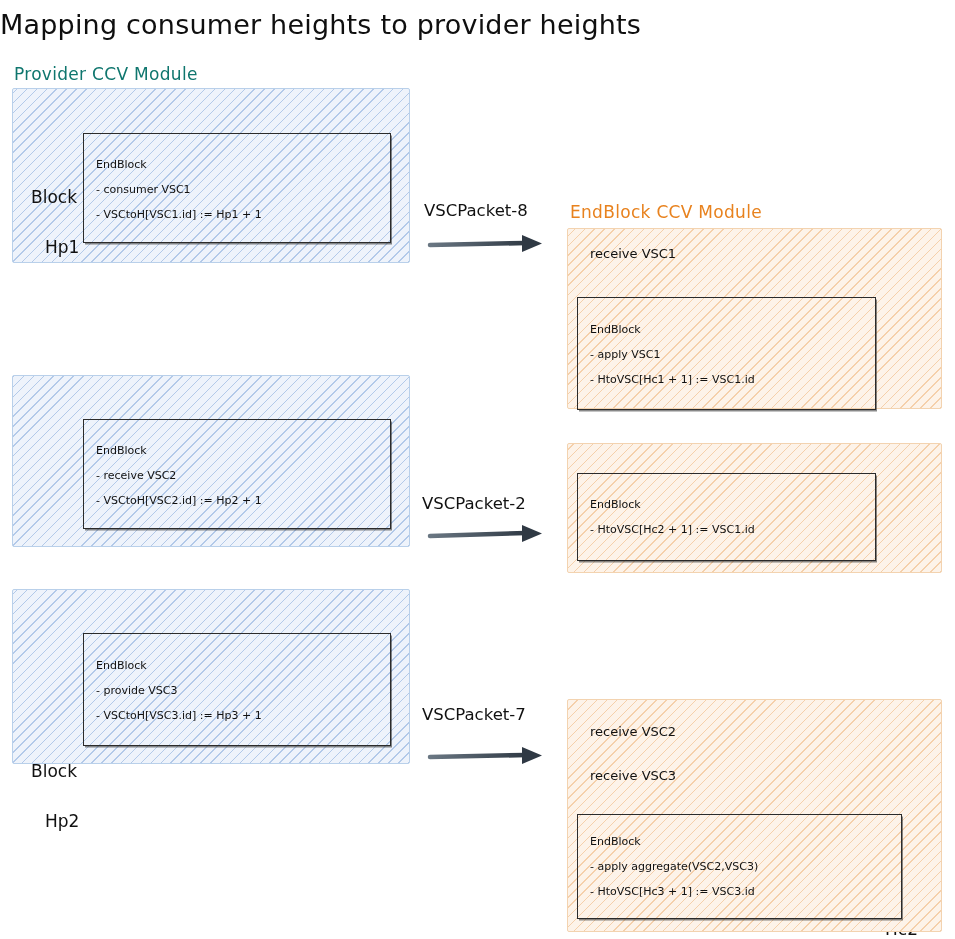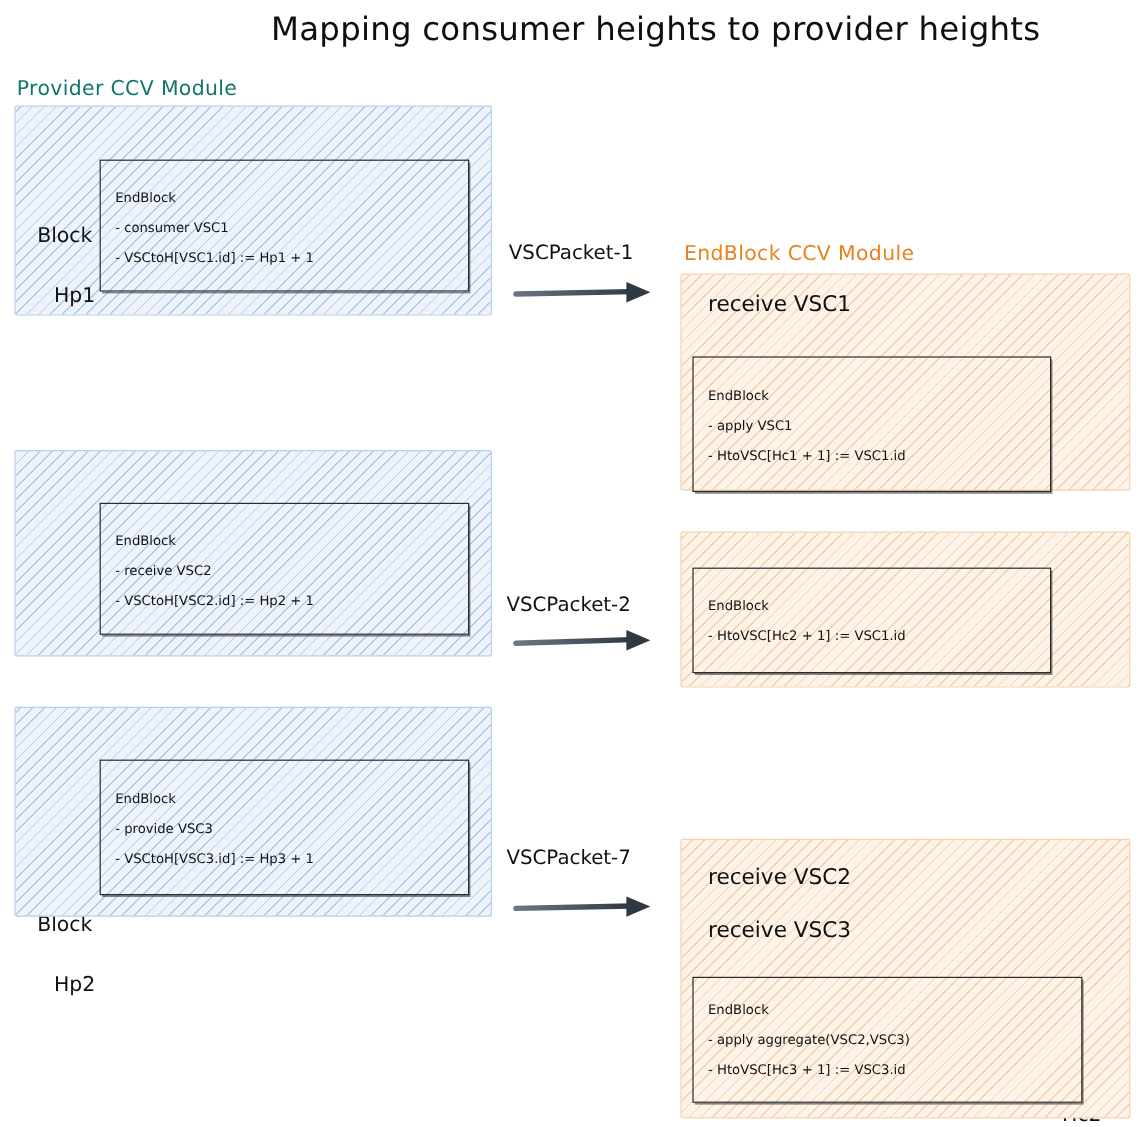--- a/index.html
+++ b/index.html
@@ -20,21 +20,21 @@
     position: absolute;
     inset: 0;
   }
 
   
   .title {
     position: absolute;
     left: 0;
     top: 9px;
     width: 867px;
-    text-align: right;
+    text-align: left;
     font-size: 27px;
     letter-spacing: 0.2px;
     color: #0f0f0f;
     font-family: "DejaVu Sans", sans-serif;
     font-weight: 400;
   }
 
   
   .module-label {
     position: absolute;
@@ -105,21 +105,21 @@
   .eb-line {
     font-size: 11px;
     line-height: 25px;
     color: #111111;
     white-space: nowrap;
   }
 
   
   .panel-text {
     position: absolute;
-    font-size: 18px;
+    font-size: 13px;
     line-height: 22px;
     color: #111111;
     white-space: nowrap;
   }
 
   
   .arrow-group { position: absolute; }
   .arrow-label {
     position: absolute;
     font-size: 16.5px;
@@ -213,21 +213,21 @@
   <div class="panel-text" style="left:590px; top:765px;">receive VSC3</div>
   <div class="endblock" style="left:577px; top:814px; width:325px; height:105px;">
     <div class="eb-body" style="top:14px;">
       <div class="eb-line">EndBlock</div>
       <div class="eb-line">- apply aggregate(VSC2,VSC3)</div>
       <div class="eb-line">- HtoVSC[Hc3 + 1] := VSC3.id</div>
     </div>
   </div>
 
   <div class="arrow-group">
-    <div class="arrow-label" style="left:424px; top:201px;">VSCPacket-1</div>
+    <div class="arrow-label" style="left:424px; top:201px;">VSCPacket-8</div>
     <svg class="arrow-svg" style="left:428px; top:232px;" width="120" height="24" viewBox="0 0 120 24">
       <defs>
         <linearGradient id="ag1" x1="0" y1="0" x2="1" y2="0">
           <stop offset="0" stop-color="#6a7783"></stop>
           <stop offset="1" stop-color="#2f3944"></stop>
         </linearGradient>
       </defs>
       <path d="M2,13 L98,11" stroke="url(#ag1)" stroke-width="4.5" stroke-linecap="round" fill="none"></path>
       <path d="M94,3 L114,11.5 L94,20 Z" fill="#2f3944"></path>
     </svg>

